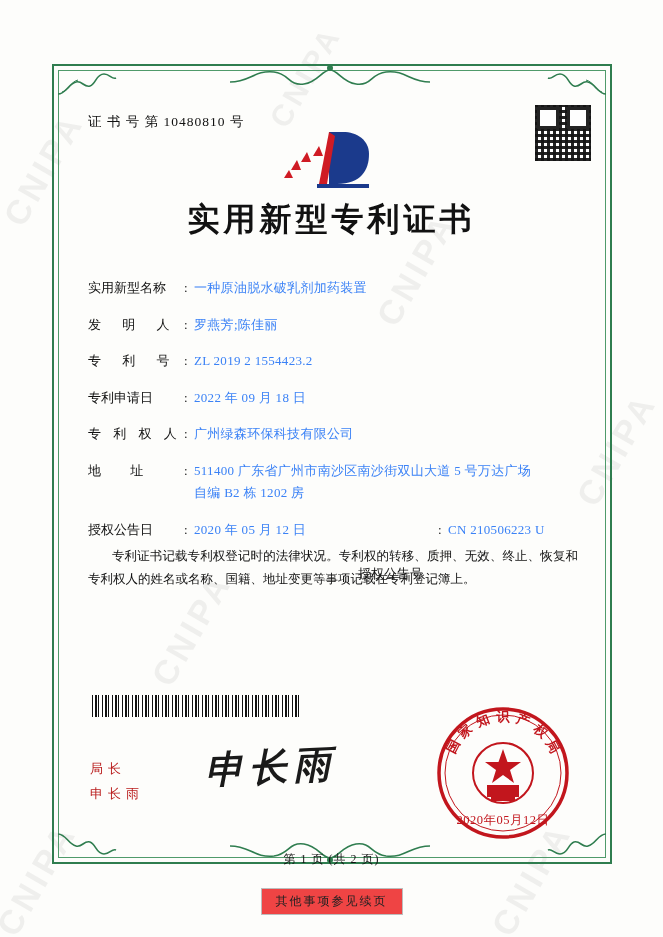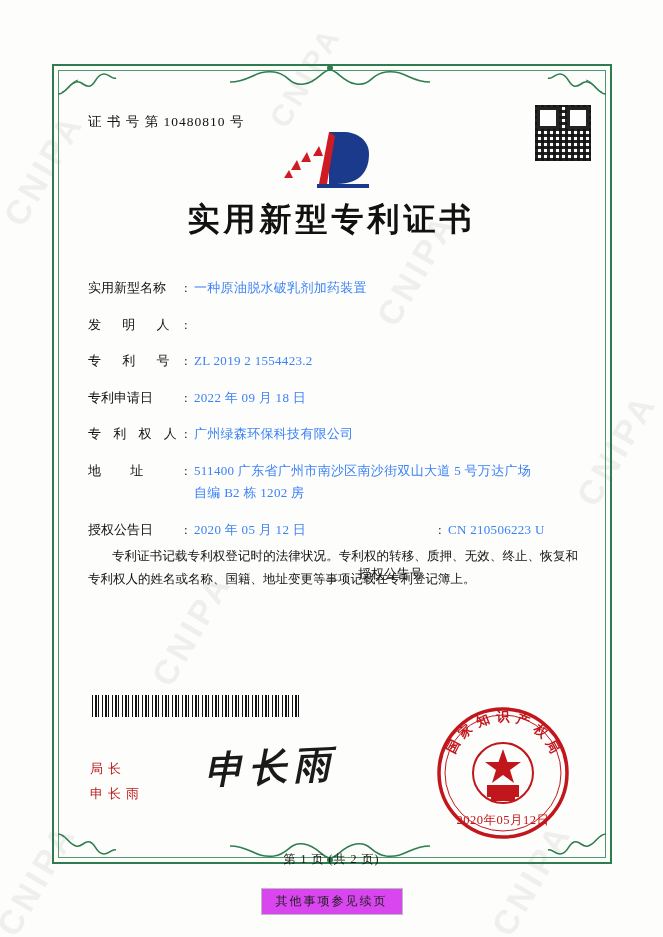--- a/index.html
+++ b/index.html
@@ -241,21 +241,21 @@
     color: #111;
     letter-spacing: 1px;
   }
   .footnote {
     position: absolute;
     left: 50%;
     transform: translateX(-50%);
     top: 888px;
     padding: 4px 14px;
     border: 1px solid #bdbdbd;
-    background: #d946ef;
+    background: #ef4444;
     font-size: 12px;
     letter-spacing: 2px;
     color: #222;
   }
 </style>
 </head>
 <body>
 
 <div class="page">
 
@@ -330,20 +330,21 @@
 
     <div class="field-row">
       <span class="field-label">实用新型名称</span>
       <span class="field-colon">:</span>
       <span class="field-value">一种原油脱水破乳剂加药装置</span>
     </div>
 
     <div class="field-row">
       <span class="field-label sp9">发 明 人</span>
       <span class="field-colon">:</span>
+      <span class="field-value">罗燕芳;陈佳丽</span>
     </div>
 
     <div class="field-row">
       <span class="field-label sp9">专 利 号</span>
       <span class="field-colon">:</span>
       <span class="field-value">ZL 2019 2 1554423.2</span>
     </div>
 
     <div class="field-row">
       <span class="field-label">专利申请日</span>

